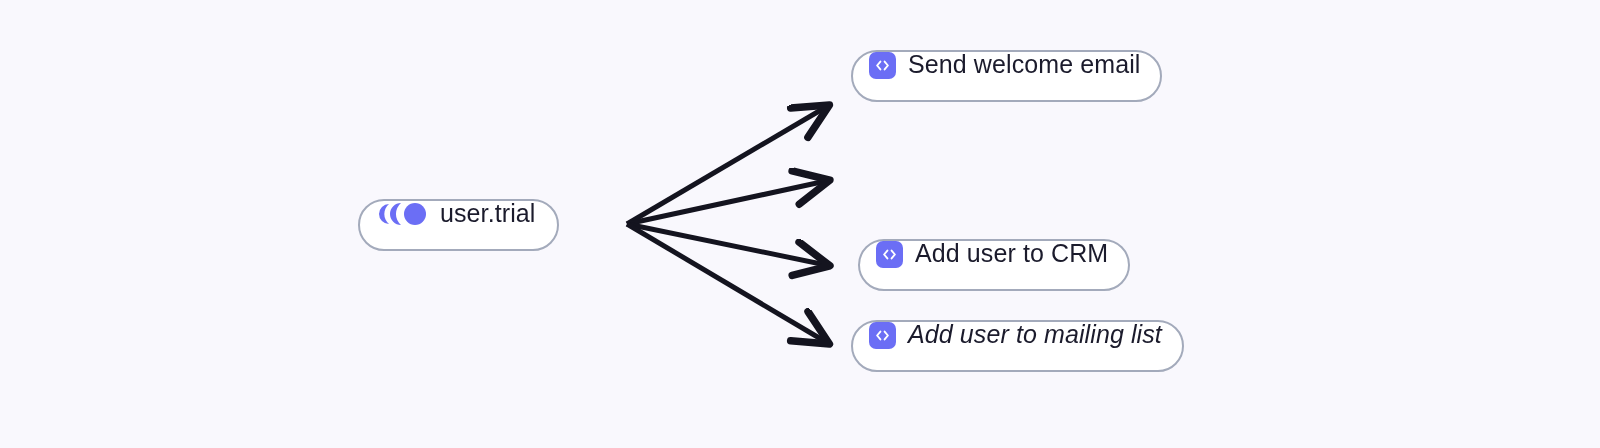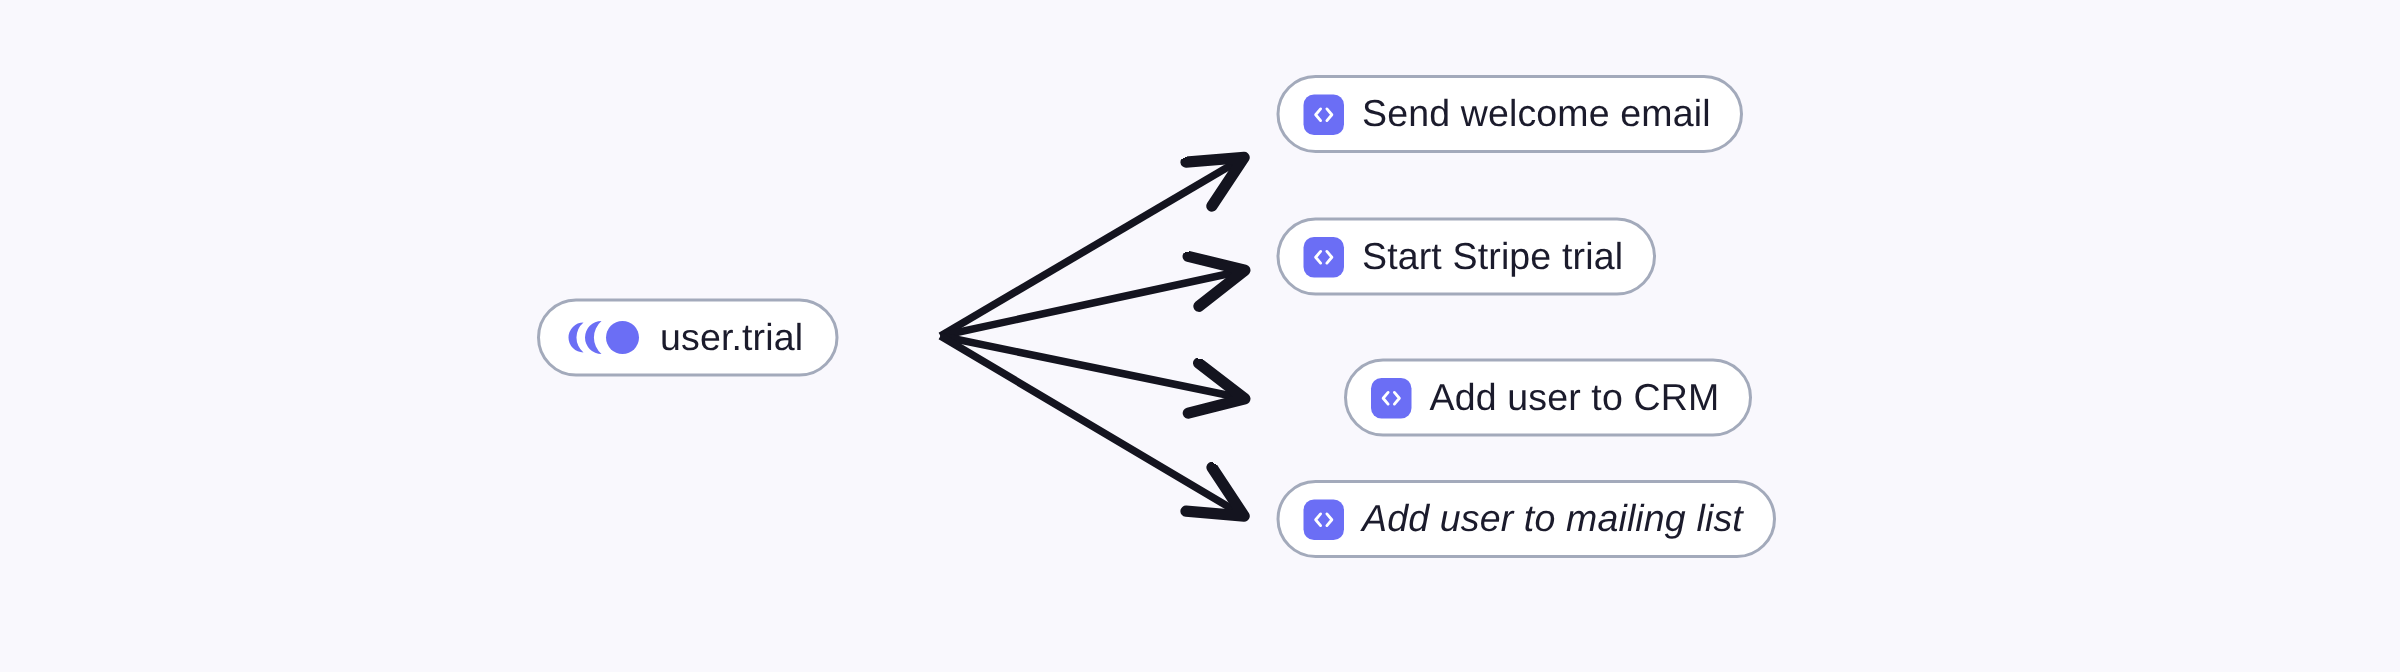--- a/index.html
+++ b/index.html
@@ -28,21 +28,21 @@
     inset: 0;
     width: 1600px;
     height: 448px;
     pointer-events: none;
   }
 
   
   .node {
     position: absolute;
     display: flex;
-    align-items: center;
+    align-items: flex-start;
     box-sizing: border-box;
     background: #ffffff;
     border: 2px solid #a3aabb;
     border-radius: 999px;
     height: 52px;
     padding: 0 20px 0 16px;
     white-space: nowrap;
   }
 
   .node-label {
@@ -74,21 +74,21 @@
     display: inline-flex;
     align-items: center;
     justify-content: center;
     margin-right: 12px;
     flex: 0 0 auto;
   }
   .action-icon svg { display: block; }
 
   .node-n0 { left: 851px; top: 50px; }
   .node-n1 { left: 851px; top: 145px; }
-  .node-n2 { left: 896px; top: 239px; }
+  .node-n2 { left: 858px; top: 239px; }
   .node-n3 { left: 851px; top: 320px; font-style: italic; }
 </style>
 </head>
 <body>
 
 <div id="canvas">
 
   <svg id="edges" viewBox="0 0 1600 448">
     <defs>
       <marker id="arrowhead" markerWidth="10" markerHeight="10" refX="7.2" refY="4" orient="auto" markerUnits="strokeWidth">
@@ -117,28 +117,20 @@
 
   <div class="node node-n0">
     <span class="action-icon">
       <svg width="17" height="17" viewBox="0 0 17 17" aria-hidden="true">
         <path d="M6.4 4.6 L3.1 8.5 L6.4 12.4 M10.6 4.6 L13.9 8.5 L10.6 12.4" fill="none" stroke="#ffffff" stroke-width="1.9" stroke-linecap="round" stroke-linejoin="round"></path>
       </svg>
     </span>
     <span class="node-label">Send welcome email</span>
   </div>
 
-  <div class="node node-n1">
-    <span class="action-icon">
-      <svg width="17" height="17" viewBox="0 0 17 17" aria-hidden="true">
-        <path d="M6.4 4.6 L3.1 8.5 L6.4 12.4 M10.6 4.6 L13.9 8.5 L10.6 12.4" fill="none" stroke="#ffffff" stroke-width="1.9" stroke-linecap="round" stroke-linejoin="round"></path>
-      </svg>
-    </span>
-    <span class="node-label">Start Stripe trial</span>
-  </div>
 
   <div class="node node-n2">
     <span class="action-icon">
       <svg width="17" height="17" viewBox="0 0 17 17" aria-hidden="true">
         <path d="M6.4 4.6 L3.1 8.5 L6.4 12.4 M10.6 4.6 L13.9 8.5 L10.6 12.4" fill="none" stroke="#ffffff" stroke-width="1.9" stroke-linecap="round" stroke-linejoin="round"></path>
       </svg>
     </span>
     <span class="node-label">Add user to CRM</span>
   </div>
 

